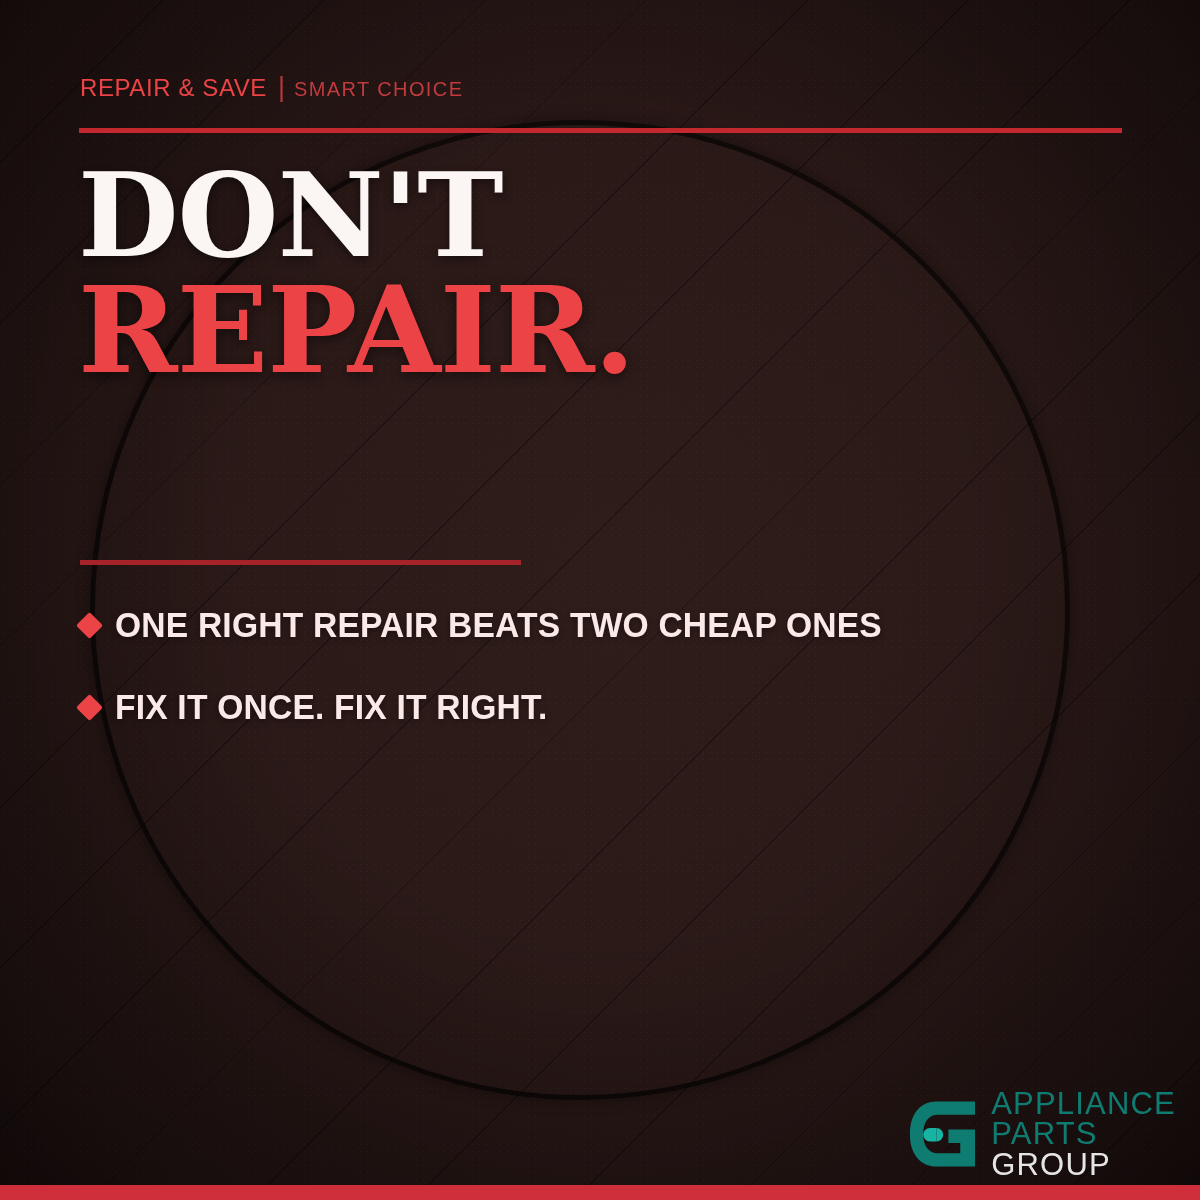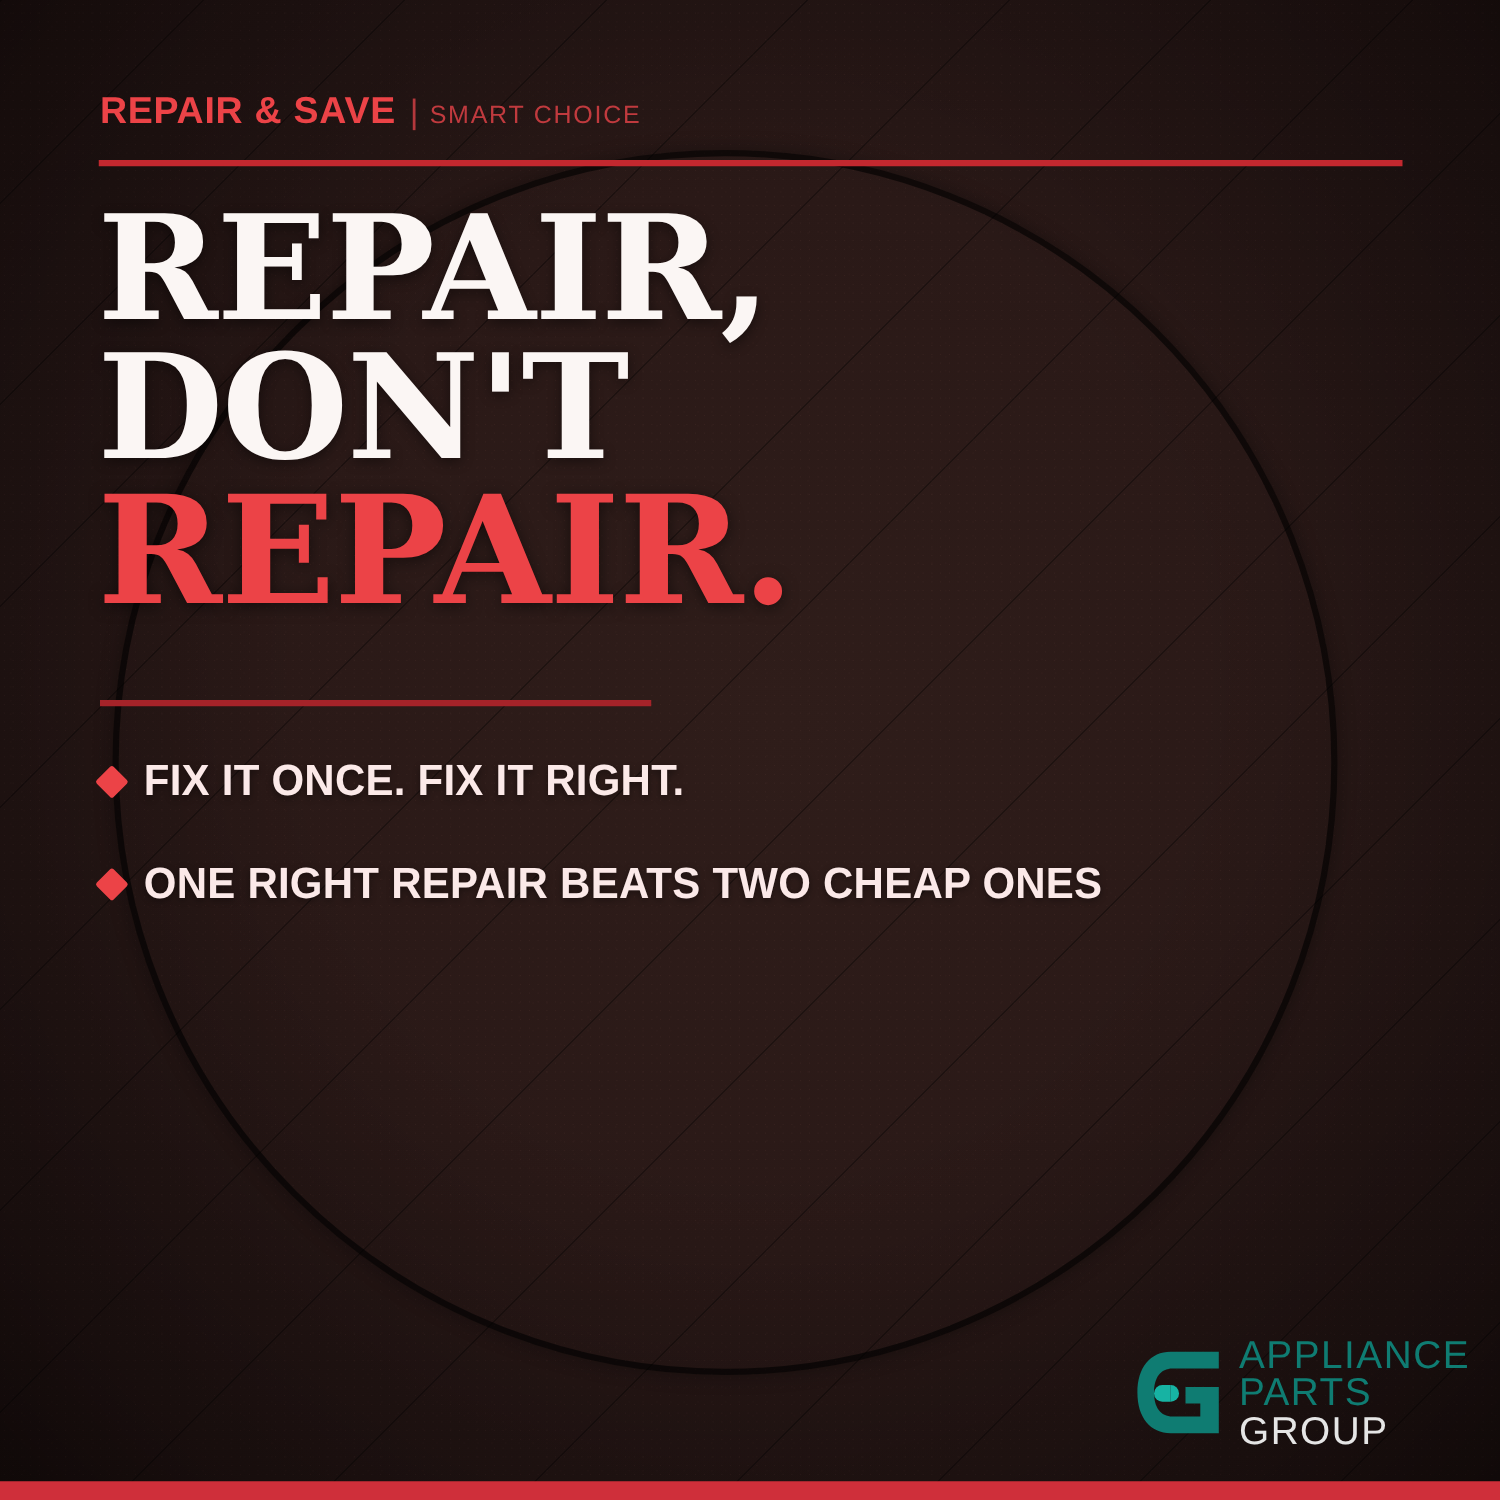--- a/index.html
+++ b/index.html
@@ -76,22 +76,22 @@
     position: absolute;
     left: 80px;
     top: 72px;
     display: flex;
     align-items: baseline;
     gap: 9px;
     white-space: nowrap;
   }
   .kicker-main {
     font-family: "Liberation Sans", sans-serif;
-    font-weight: bold;
-    font-size: 30px;
+    font-weight: normal;
+    font-size: 24px;
     letter-spacing: 0.6px;
     color: #ec4347;
   }
   .kicker-sep {
     font-size: 27px;
     font-weight: normal;
     color: #b4383c;
     margin-left: 2px;
   }
   .kicker-sub {
@@ -174,21 +174,21 @@
     transform: scaleX(0.96);
     transform-origin: left center;
     white-space: nowrap;
     text-shadow: 0 2px 6px rgba(0,0,0,0.4);
   }
 
   
   .logo {
     position: absolute;
     right: 24px;
-    bottom: 40px;
+    bottom: 20px;
     display: flex;
     align-items: center;
     gap: 13px;
   }
   .logo-mark {
     width: 74px;
     height: 74px;
     flex: 0 0 auto;
   }
   .logo-words {
@@ -229,35 +229,34 @@
 
     <div class="kicker">
       <span class="kicker-main">REPAIR &amp; SAVE</span>
       <span class="kicker-sep">|</span>
       <span class="kicker-sub">SMART CHOICE</span>
     </div>
 
     <div class="rule-top"></div>
 
     <div class="headline">
-      <div class="hl-line">REPAIR,</div>
       <div class="hl-line">DON'T</div>
       <div class="hl-line accent">REPAIR.</div>
     </div>
 
     <div class="rule-mid"></div>
 
     <div class="bullets">
       <div class="bullet-row">
         <span class="diamond"></span>
-        <span class="bullet-text">FIX IT ONCE. FIX IT RIGHT.</span>
+        <span class="bullet-text">ONE RIGHT REPAIR BEATS TWO CHEAP ONES</span>
       </div>
       <div class="bullet-row">
         <span class="diamond"></span>
-        <span class="bullet-text">ONE RIGHT REPAIR BEATS TWO CHEAP ONES</span>
+        <span class="bullet-text">FIX IT ONCE. FIX IT RIGHT.</span>
       </div>
     </div>
 
     <div class="logo">
       <svg class="logo-mark" viewBox="0 0 100 100">
         <path d="M96 6 H44 C22 6 8 23 8 50 C8 77 22 94 44 94 H96 V44 H60 V62 H76 V76 H46 C33 76 26 66 26 50 C26 34 33 24 46 24 H96 Z" fill="#0f7c72"></path>
         <path d="M44 42 A9 9 0 0 1 44 60 L44 51 Z" fill="#17b3a3"></path>
         <path d="M35 42 H44 V60 H35 A9 9 0 0 1 35 42 Z" fill="#17b3a3"></path>
       </svg>
       <div class="logo-words">

